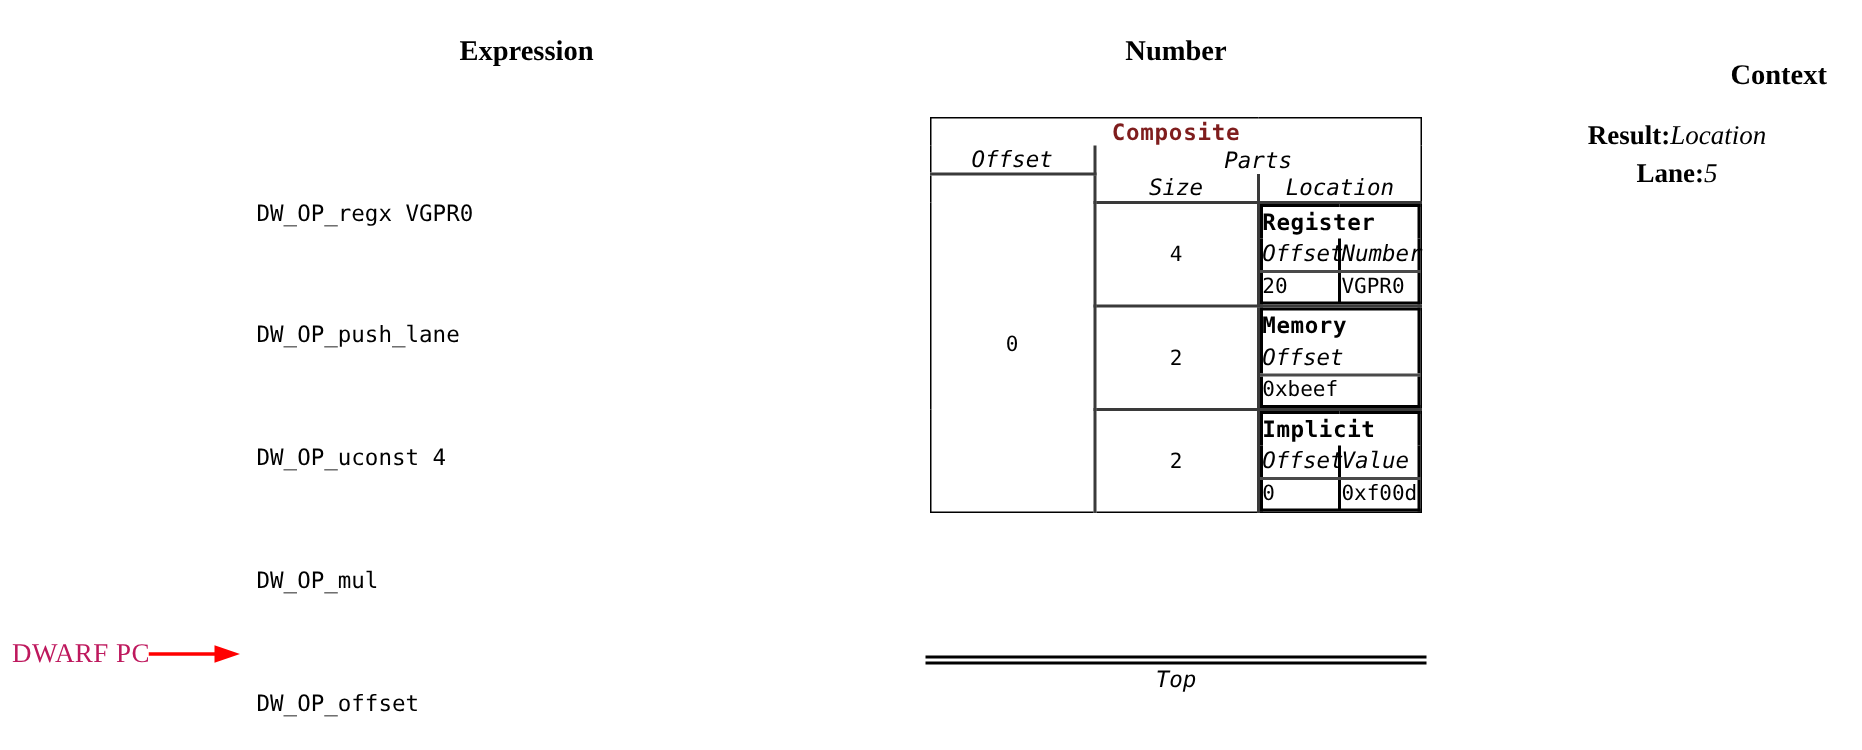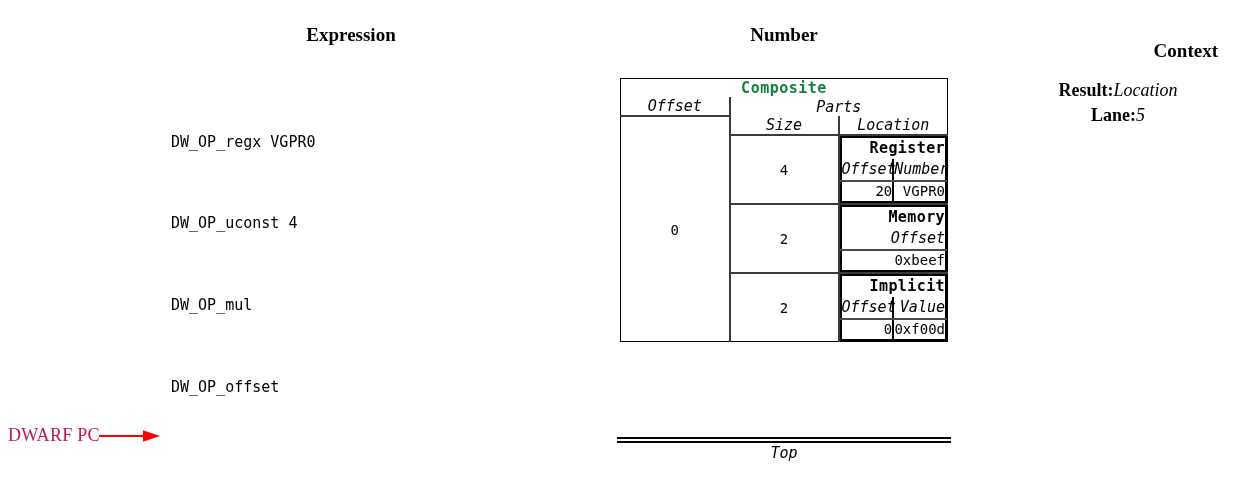--- a/index.html
+++ b/index.html
@@ -73,21 +73,21 @@
     font-family: "DejaVu Sans Mono", "Liberation Mono", monospace;
     font-size: 14px;
   }
   table.stack-outer td {
     padding: 0;
     vertical-align: middle;
     text-align: center;
   }
 
   .title-composite {
-    color: #15803d;
+    color: #7f1d1d;
     font-weight: bold;
     font-size: 15px;
     letter-spacing: 0.5px;
     padding: 2px 0 3px 0;
   }
   .hdr-italic {
     font-style: italic;
     font-size: 15px;
     padding: 2px 0 3px 0;
   }
@@ -112,21 +112,21 @@
   .loc-wrap { padding: 3px 4px 4px 4px; }
   table.loc-box {
     border-collapse: collapse;
     width: 100%;
     table-layout: fixed;
     border: 2px solid #000;
     font-family: "DejaVu Sans Mono", "Liberation Mono", monospace;
   }
   table.loc-box td {
     padding: 1px 0 2px 0;
-    text-align: right;
+    text-align: left;
     vertical-align: middle;
   }
   .loc-title {
     font-weight: bold;
     font-size: 15px;
     letter-spacing: 0.4px;
   }
   .loc-hdr {
     font-style: italic;
     font-size: 15px;
@@ -178,20 +178,21 @@
 </style>
 </head>
 <body>
 
 <div class="col-heading" id="heading-expression">Expression</div>
 <div class="col-heading" id="heading-stack">Number</div>
 <div class="col-heading" id="heading-context">Context</div>
 
 <div id="expression-list">
   <div class="op-line">DW_OP_regx VGPR0</div>
+  <div class="op-line">DW_OP_push_lane</div>
   <div class="op-line">DW_OP_uconst 4</div>
   <div class="op-line">DW_OP_mul</div>
   <div class="op-line">DW_OP_offset</div>
   
   
   
   
   
   
   

